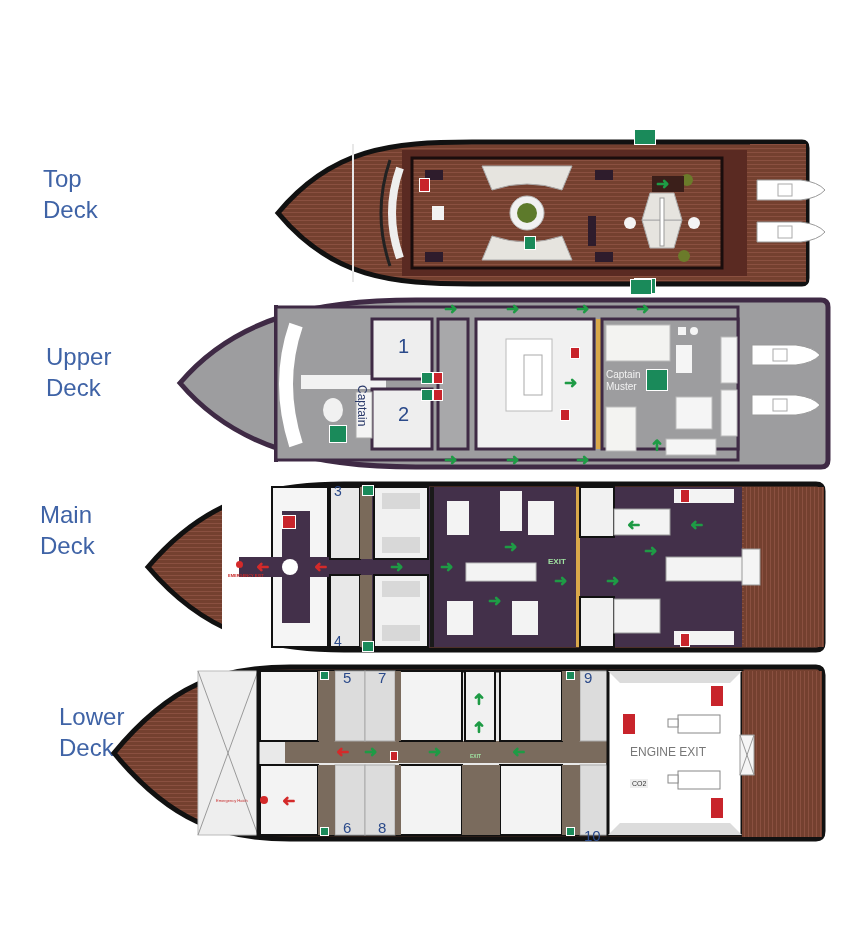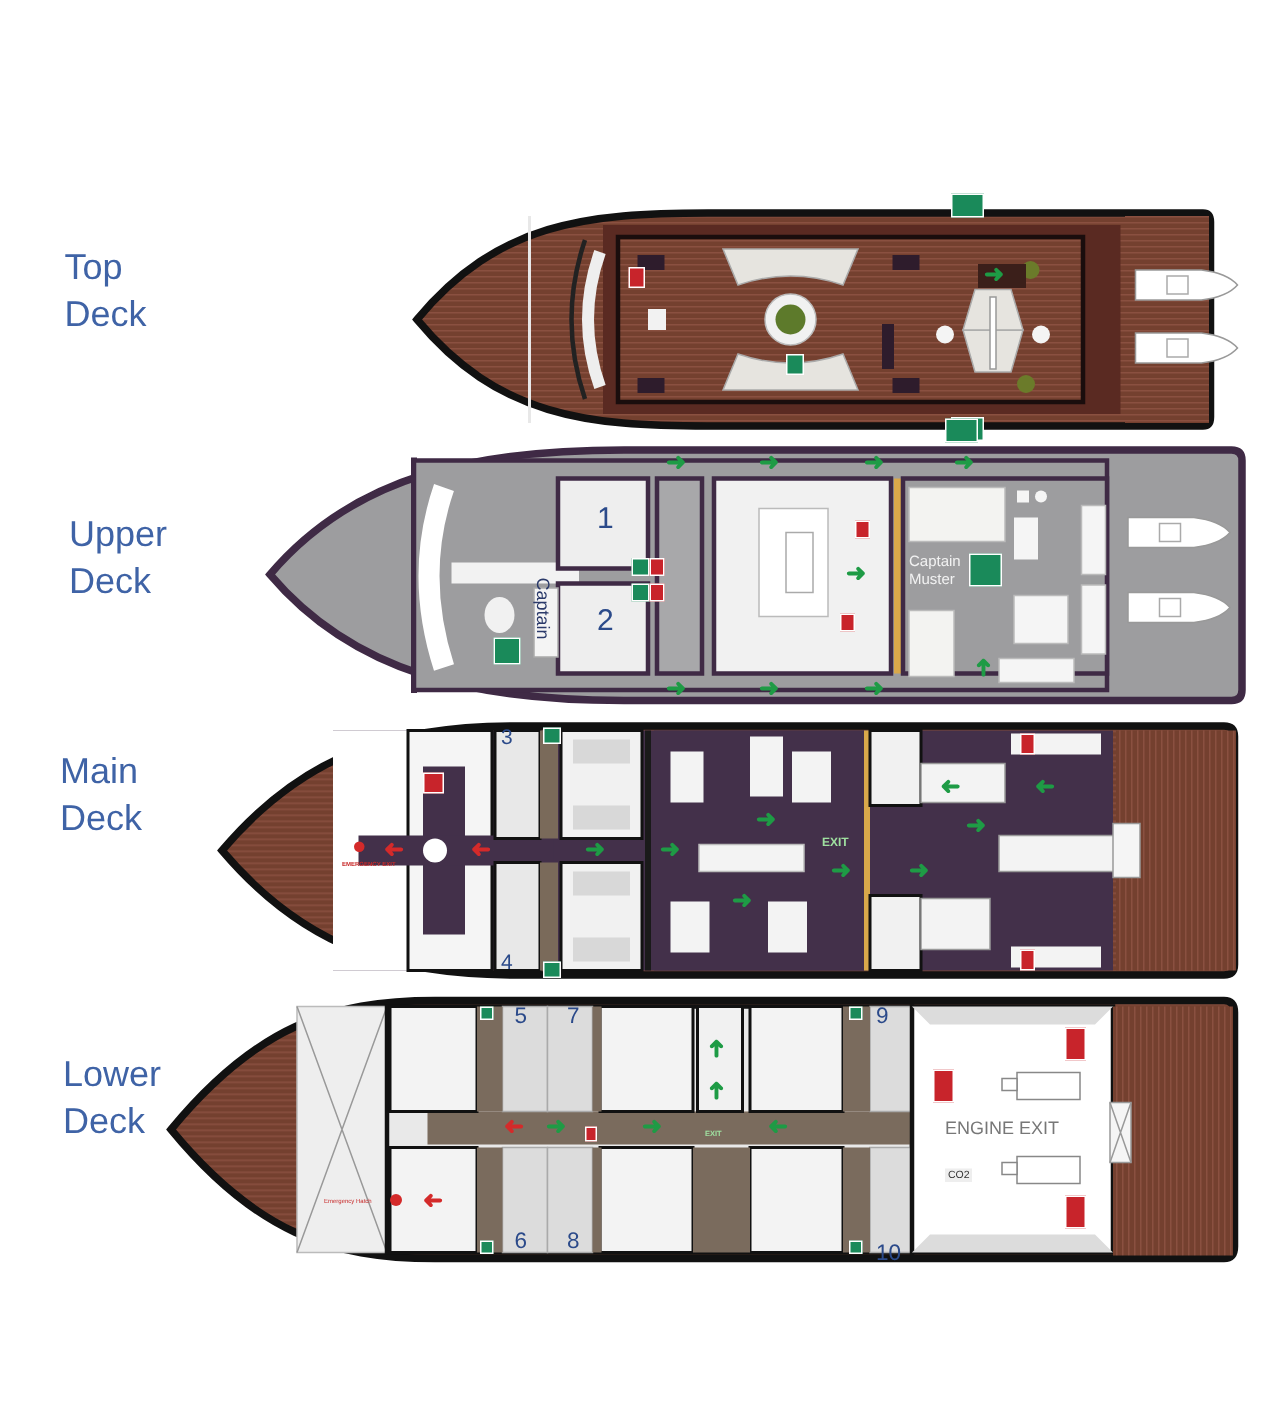--- a/index.html
+++ b/index.html
@@ -22,21 +22,21 @@
   <div>Deck</div>
 </div>
 <div class="deck-label" style="left:46px;top:341px;">
   <div>Upper</div>
   <div>Deck</div>
 </div>
 <div class="deck-label" style="left:40px;top:499px;">
   <div>Main</div>
   <div>Deck</div>
 </div>
-<div class="deck-label" style="left:42px;top:701px;">
+<div class="deck-label" style="left:59px;top:701px;">
   <div>Lower</div>
   <div>Deck</div>
 </div>
 
 <div class="abs" style="left:272px;top:138px;width:560px;height:150px;">
   <svg width="560" height="150" style="position:absolute;left:0;top:0;">
     <defs>
       <pattern id="woodH" width="6" height="4" patternUnits="userSpaceOnUse">
         <rect width="6" height="4" fill="#74402f"></rect>
         <rect y="2" width="6" height="1" fill="#8a5040"></rect>

